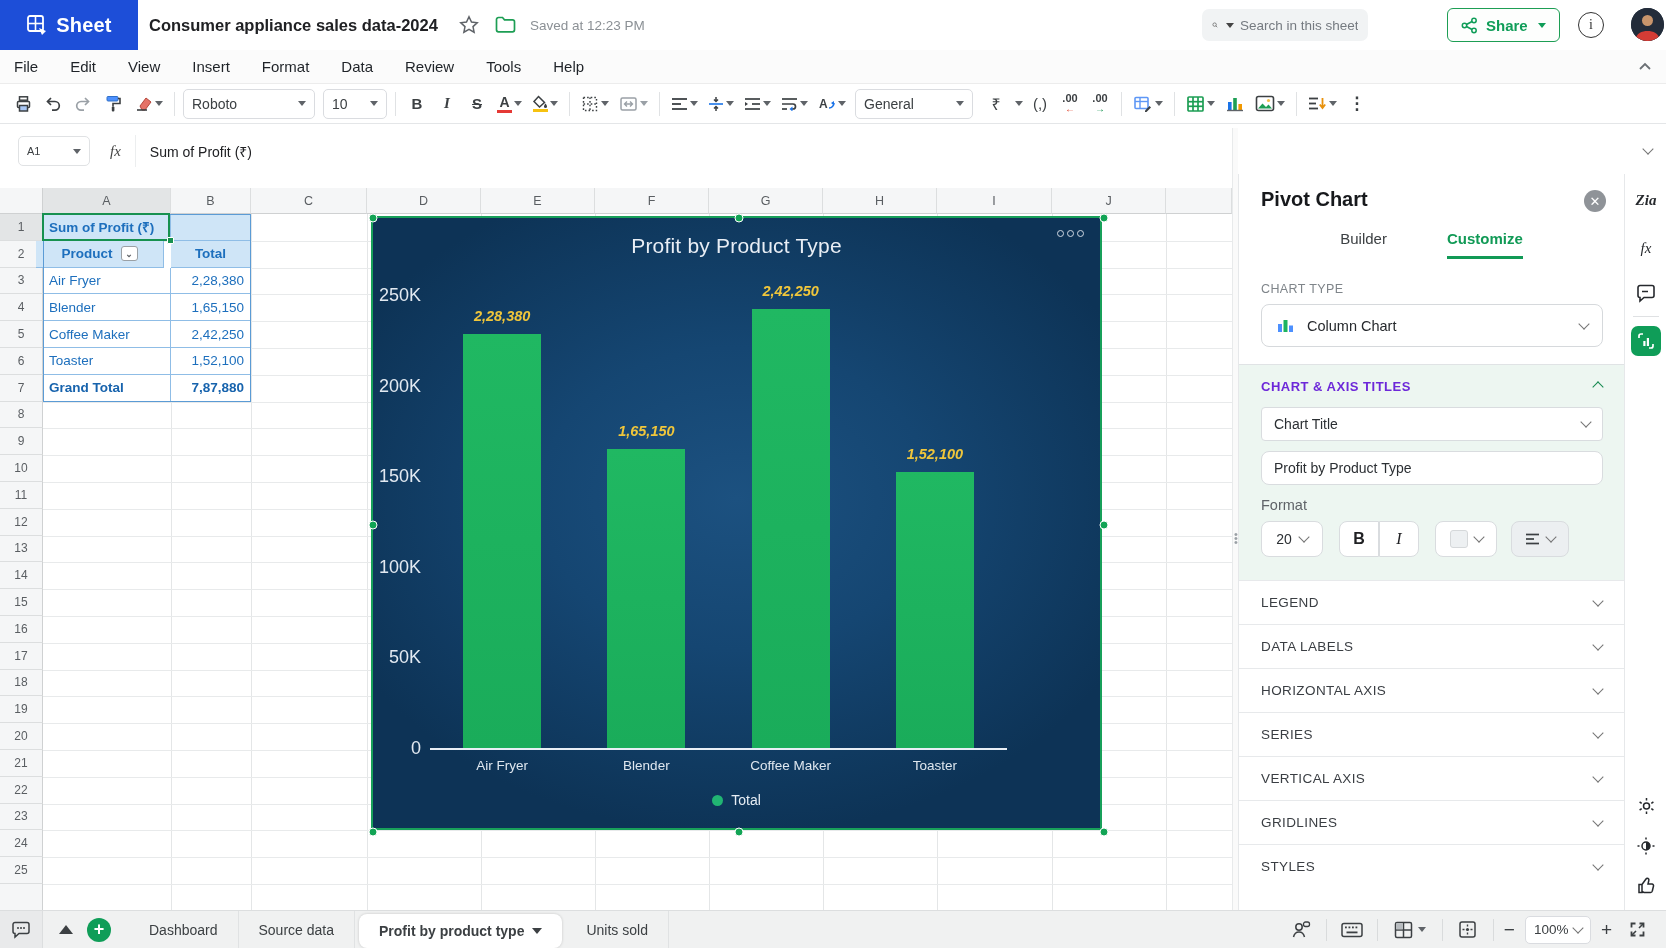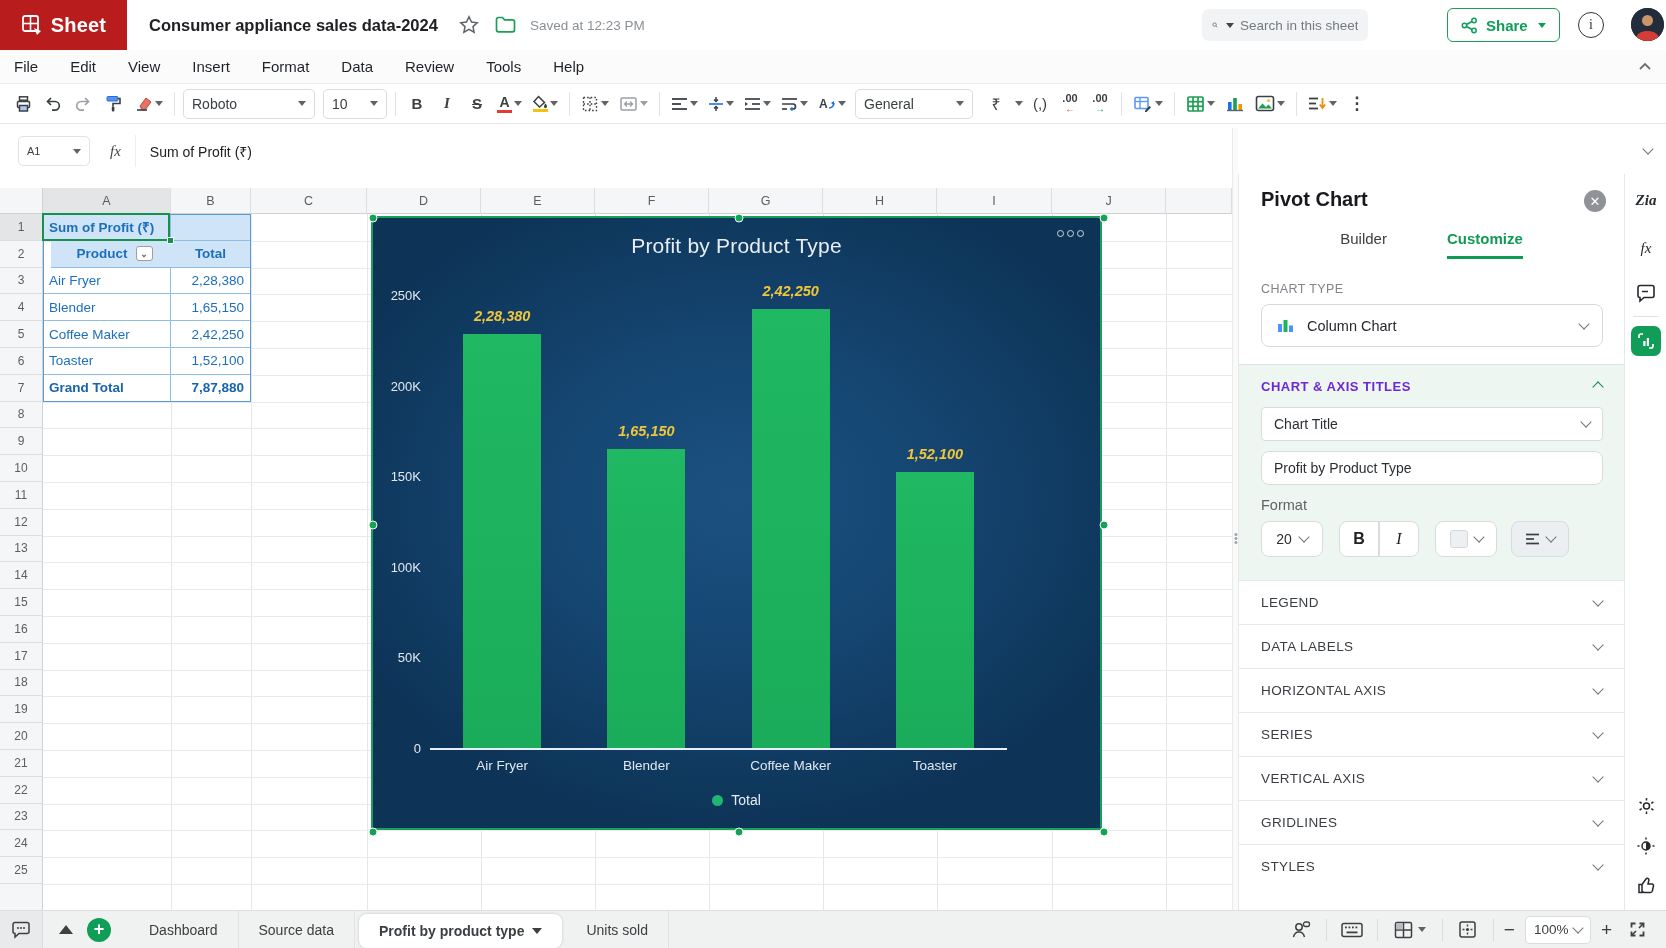--- a/index.html
+++ b/index.html
@@ -3,21 +3,21 @@
 <meta charset="utf-8">
 <style>
   * { margin:0; padding:0; box-sizing:border-box; }
   html,body { width:1666px; height:948px; overflow:hidden; background:#fff;
     font-family:"Liberation Sans", sans-serif; -webkit-font-smoothing:antialiased; }
   .abs { position:absolute; }
   svg { display:block; }
 
   
   #topbar { position:absolute; left:0; top:0; width:1666px; height:50px; background:#fff; }
-  #logo { position:absolute; left:0; top:0; width:127px; height:50px; background:#b91c1c;
+  #logo { position:absolute; left:0; top:0; width:138px; height:50px; background:#1d4ed8;
     display:flex; align-items:center; justify-content:center; gap:8px; color:#fff; }
   #logo .logo-txt { font-size:20px; font-weight:700; letter-spacing:.2px; }
   #doc-title { position:absolute; left:149px; top:0; height:50px; display:flex; align-items:center;
     font-size:16.5px; font-weight:700; color:#202124; }
   #star-ic { position:absolute; left:459px; top:15px; }
   #folder-ic { position:absolute; left:495px; top:15px; }
   #saved-status { position:absolute; left:530px; top:0; height:50px; display:flex; align-items:center;
     font-size:13.5px; color:#8b9095; }
   #search-box { position:absolute; left:1202px; top:9px; width:166px; height:32px; background:#f1f3f4;
     border-radius:7px; display:flex; align-items:center; padding:0 10px; gap:6px; }
@@ -94,21 +94,21 @@
   #divider-dots { position:absolute; left:1234px; top:532px; color:#9aa0a5; font-size:11px; line-height:4px; }
 
   
   #chart { position:absolute; left:371px; top:216px; width:731px; height:614px;
     background:radial-gradient(ellipse 60% 55% at 50% 46%, #1c5180 0%, #154672 45%, #0d3356 100%);
     border:2px solid #18a05a; }
   #chart-title { position:absolute; left:0; top:16px; width:100%; text-align:center; color:#e9eef5;
     font-size:21px; font-weight:500; letter-spacing:.2px; }
   #chart-menu { position:absolute; right:16px; top:12px; display:flex; gap:3px; cursor:pointer; }
   #chart-menu i { width:7px; height:7px; border:1.5px solid #cfd8e2; border-radius:50%; display:block; }
-  .ytick { position:absolute; width:42px; text-align:right; color:#e2e9f1; font-size:13px; transform:translateY(-50%); }
+  .ytick { position:absolute; width:42px; text-align:right; color:#e2e9f1; font-size:18px; transform:translateY(-50%); }
   #axis-line { position:absolute; height:2px; background:#e8eef5; }
   .bar { position:absolute; background:linear-gradient(180deg,#20b862 0%, #1aac5a 100%); }
   .dlabel { position:absolute; transform:translateX(-50%); color:#f0c63b; font-size:14.5px; font-style:italic;
     font-weight:600; white-space:nowrap; }
   .xcat { position:absolute; transform:translateX(-50%); color:#dfe7ef; font-size:13.5px; white-space:nowrap; }
   #chart-legend { position:absolute; left:0; width:100%; display:flex; align-items:center; justify-content:center;
     gap:8px; color:#e6edf4; font-size:14px; }
   #legend-dot { width:11px; height:11px; border-radius:50%; }
   .handle { position:absolute; width:9px; height:9px; background:#12a455; border:1.5px solid #fff;
     border-radius:50%; transform:translate(-50%,-50%); z-index:5; }
@@ -545,21 +545,21 @@
     <div class="hline" style="top: 615.6px; width: 1189px;"></div>
     <div class="rowhdr" style="top: 615.6px; height: 26.8px;">23</div>
     <div class="hline" style="top: 642.4px; width: 1189px;"></div>
     <div class="rowhdr" style="top: 642.4px; height: 26.8px;">24</div>
     <div class="hline" style="top: 669.2px; width: 1189px;"></div>
     <div class="rowhdr" style="top: 669.2px; height: 26.8px;">25</div>
     <div class="hline" style="top: 696px; width: 1189px;"></div>
     <div class="rowhdr" style="top: 696px; height: 26.8px;"></div>
     <div class="cell hdrblue" style="left: 43px; top: 26px; width: 128px; height: 26.8px; justify-content: flex-start;">Sum of Profit (₹)</div>
     <div class="cell hdrblue" style="left: 171px; top: 26px; width: 80px; height: 26.8px;"></div>
-    <div class="cell hdrblue" style="left: 51px; top: 52.8px; width: 128px; height: 26.8px;">Product<span style="margin-left: 8px; width: 17px; height: 15px; border: 1px solid rgb(154, 160, 165); border-radius: 3px; background: rgb(255, 255, 255); display: flex; align-items: center; justify-content: center; font-size: 9px; color: rgb(95, 99, 104);">⌄</span></div>
+    <div class="cell hdrblue" style="left: 36px; top: 52.8px; width: 128px; height: 26.8px;">Product<span style="margin-left: 8px; width: 17px; height: 15px; border: 1px solid rgb(154, 160, 165); border-radius: 3px; background: rgb(255, 255, 255); display: flex; align-items: center; justify-content: center; font-size: 9px; color: rgb(95, 99, 104);">⌄</span></div>
     <div class="cell hdrblue" style="left: 171px; top: 52.8px; width: 80px; height: 26.8px;">Total</div>
     <div class="cell " style="left: 43px; top: 79.6px; width: 128px; height: 26.8px;">Air Fryer</div>
     <div class="cell num" style="left: 171px; top: 79.6px; width: 80px; height: 26.8px;">2,28,380</div>
     <div class="cell " style="left: 43px; top: 106.4px; width: 128px; height: 26.8px;">Blender</div>
     <div class="cell num" style="left: 171px; top: 106.4px; width: 80px; height: 26.8px;">1,65,150</div>
     <div class="cell " style="left: 43px; top: 133.2px; width: 128px; height: 26.8px;">Coffee Maker</div>
     <div class="cell num" style="left: 171px; top: 133.2px; width: 80px; height: 26.8px;">2,42,250</div>
     <div class="cell " style="left: 43px; top: 160px; width: 128px; height: 26.8px;">Toaster</div>
     <div class="cell num" style="left: 171px; top: 160px; width: 80px; height: 26.8px;">1,52,100</div>
     <div class="cell boldrow" style="left: 43px; top: 186.8px; width: 128px; height: 26.8px;">Grand Total</div>

